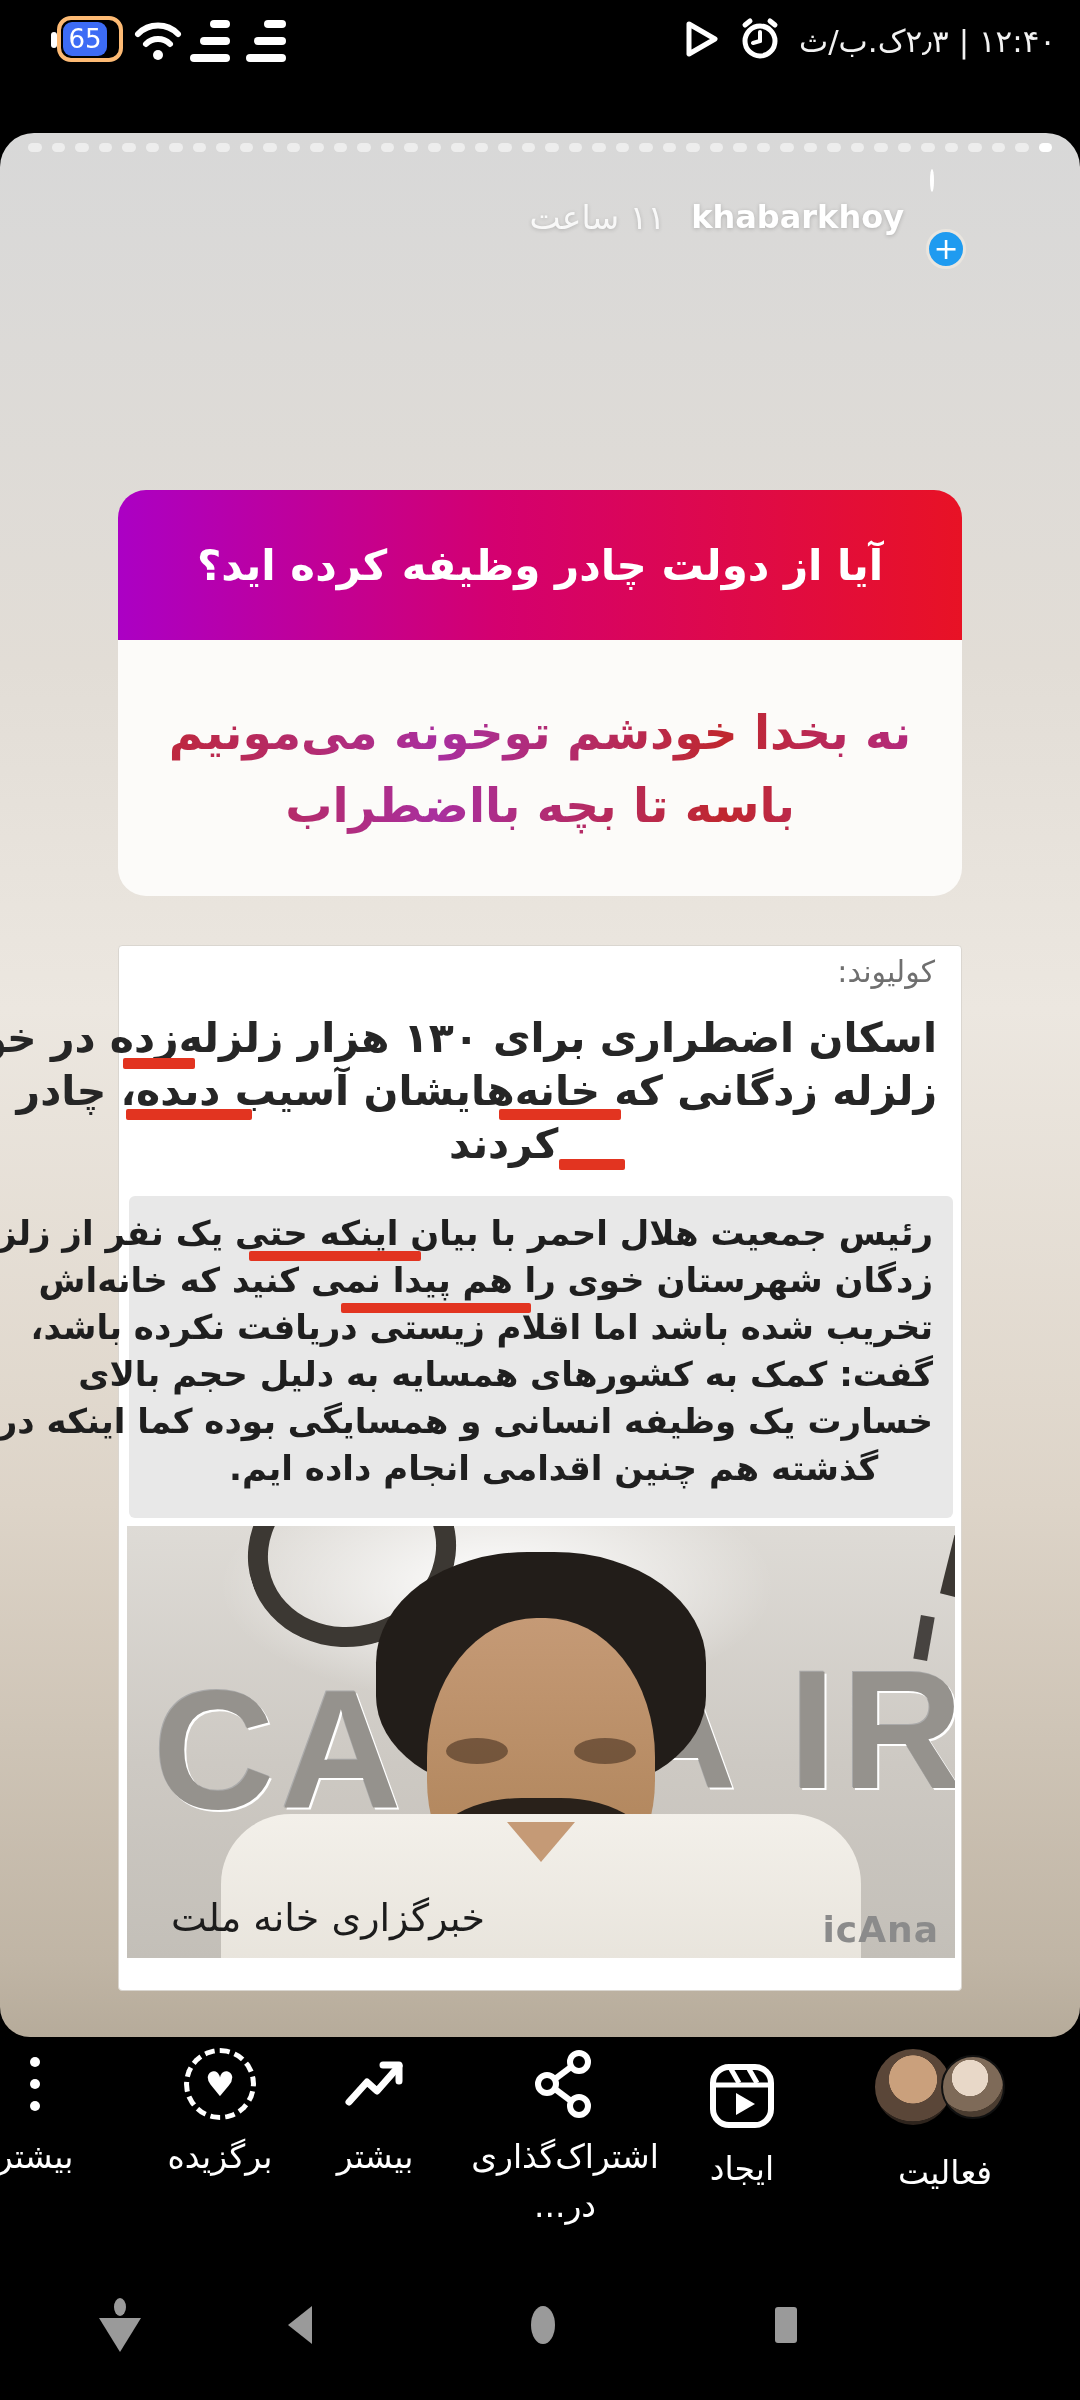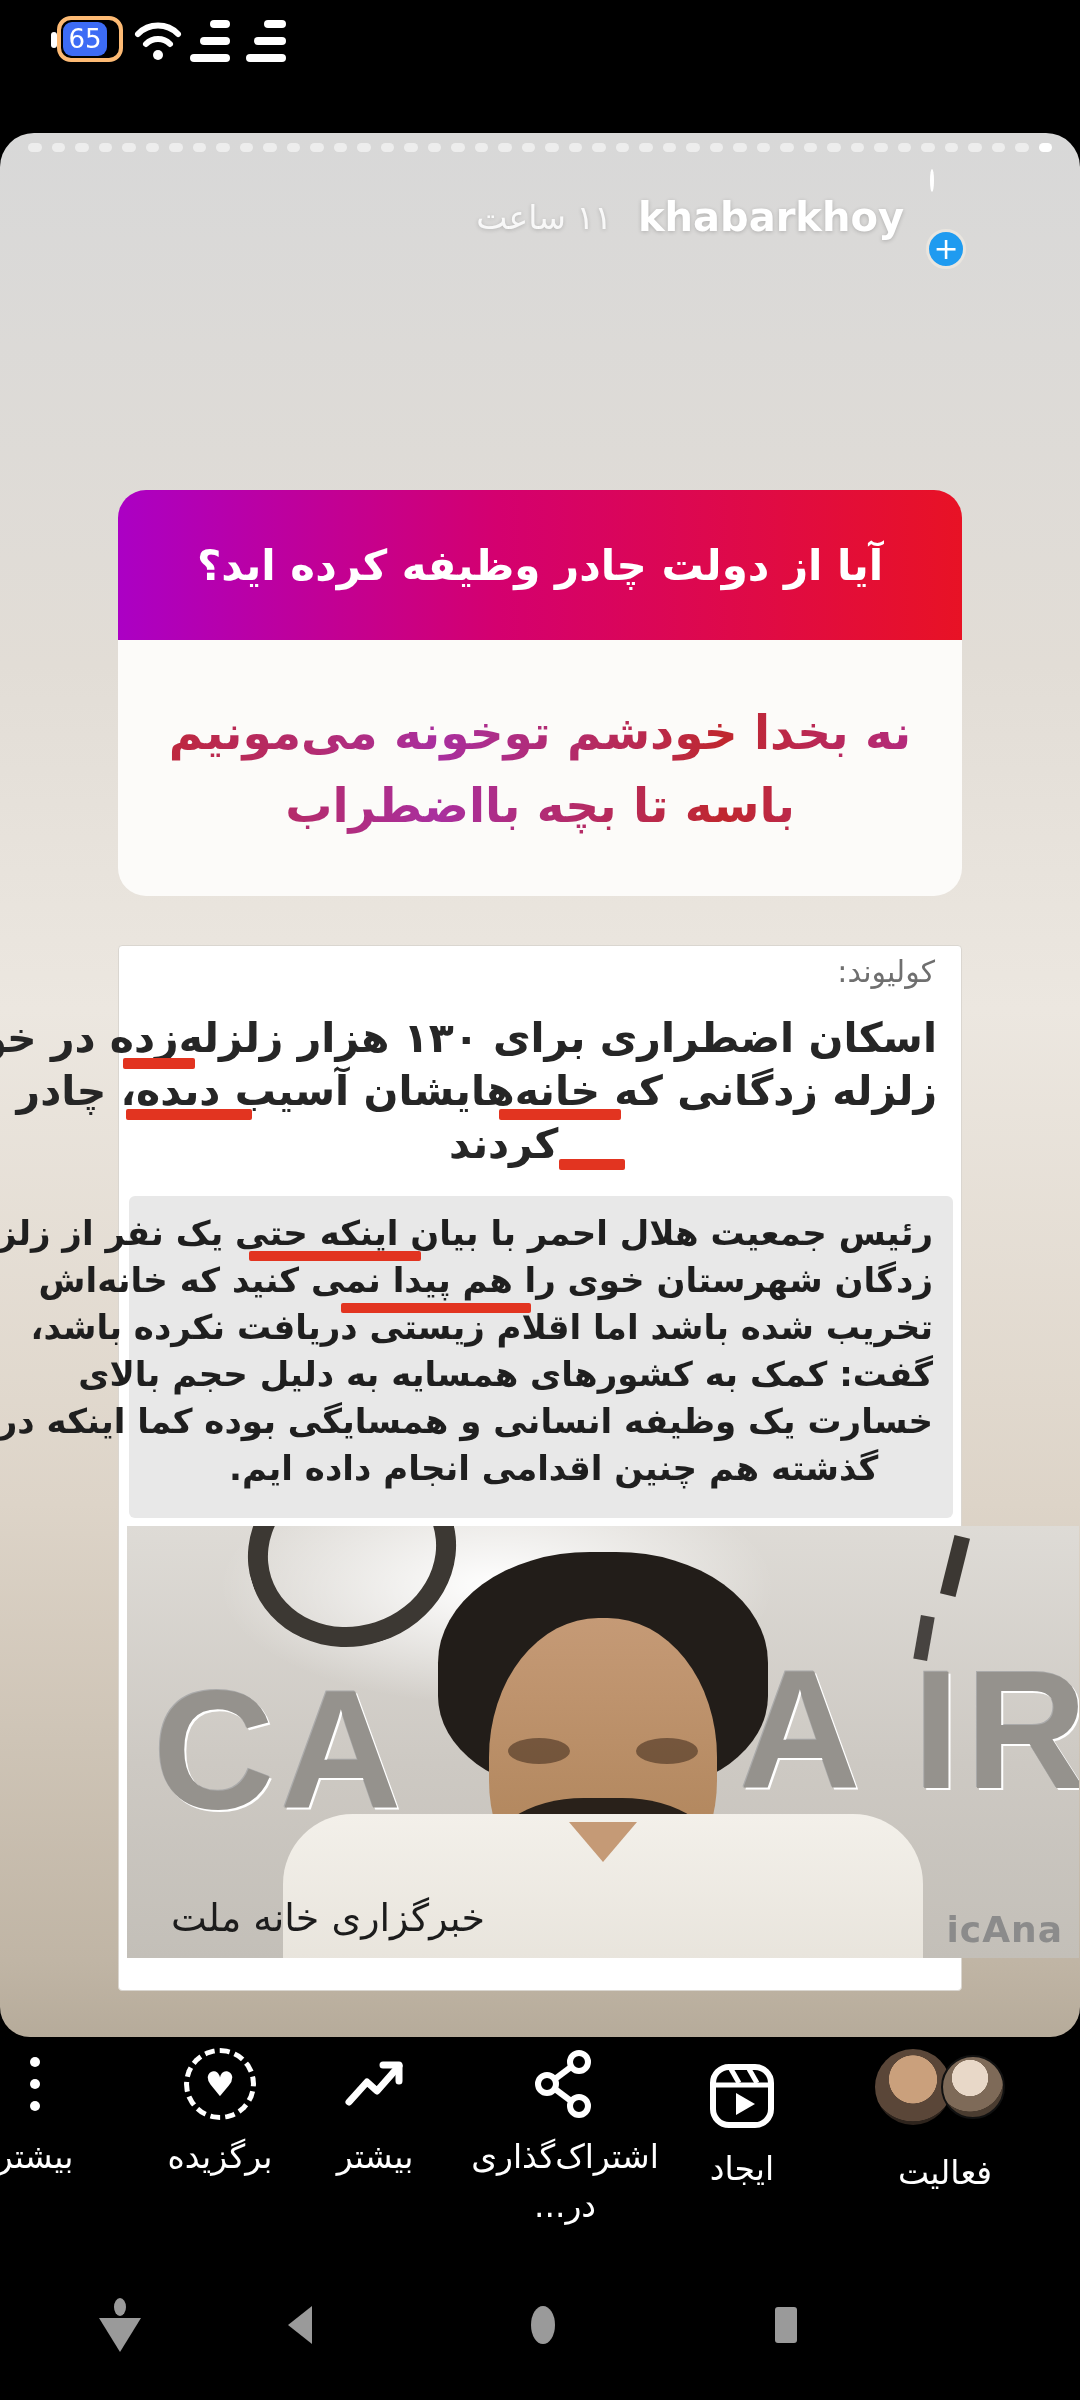--- a/index.html
+++ b/index.html
@@ -22,21 +22,21 @@
   
   .story-card { position:absolute; top:133px; left:0; width:1080px; height:1904px;
     border-radius:34px 34px 30px 30px;
     background:linear-gradient(180deg,#d8d8d8 0%,#e2ddd6 28%,#ece7e0 46%,#ddd4c8 72%,#c0b5a5 96%,#b6ab9a 100%); }
   .progress { position:absolute; top:10px; left:28px; right:28px; height:9px; display:flex; gap:10px; }
   .progress span { flex:1; height:9px; border-radius:5px; background:rgba(255,255,255,.55); }
   .progress span.active { background:#ffffff; }
   .story-header { position:absolute; top:34px; left:0; right:0; height:100px;
     display:flex; align-items:center; justify-content:flex-end; gap:26px; padding-right:58px; }
   .time-ago { color:rgba(255,255,255,.88); font-size:33px; direction:rtl; text-shadow:0 1px 4px rgba(0,0,0,.18); }
-  .username { color:#fff; font-size:40px; font-weight:bold; text-shadow:0 1px 4px rgba(0,0,0,.2); }
+  .username { color:#fff; font-size:32px; font-weight:bold; text-shadow:0 1px 4px rgba(0,0,0,.2); }
   .avatar-wrap { position:relative; width:92px; height:92px; }
   .avatar { width:92px; height:92px; border-radius:50%; background:
       radial-gradient(circle at 62% 72%, #ffffff 0 26%, transparent 27%),
       repeating-conic-gradient(#b01217 0 22deg,#e8641f 22deg 40deg,#f0a24e 40deg 52deg,#c21520 52deg 88deg,#fff 88deg 96deg);
     border:2px solid #fff; }
   .story-badge { position:absolute; left:-4px; bottom:-6px; width:40px; height:40px; border-radius:50%;
     background:#1f9bf0; border:3px solid #e9e5df; color:#fff; font-size:30px; line-height:34px; text-align:center; }
   
   .question-box { position:absolute; left:118px; top:357px; width:844px; height:150px;
     border-radius:28px 28px 0 0; display:flex; align-items:center; justify-content:center;
@@ -53,21 +53,21 @@
   .byline { position:absolute; right:26px; top:8px; color:#6f6f6f; font-size:30px; direction:rtl; }
   .headline { position:absolute; left:0; top:66px; width:100%; padding:0 24px; direction:rtl; }
   .headline div { font-size:41px; font-weight:bold; color:#262626; line-height:53px; text-align:right; white-space:nowrap; }
   .hl3 { padding-left:306px; text-align:left !important; }
   .red-bar { position:absolute; height:11px; background:#e23420; border-radius:2px; }
   .gray-box { position:absolute; left:10px; top:250px; width:824px; height:322px; background:#e8e8e8;
     border-radius:6px; padding:14px 20px 0 20px; direction:rtl; }
   .gray-box div { font-size:34px; font-weight:bold; color:#1f1f1f; line-height:47px; text-align:right; white-space:nowrap; }
   .bl6 { padding-left:80px; text-align:left !important; }
   
-  .photo { position:absolute; left:8px; top:580px; width:952px; height:432px; overflow:hidden;
+  .photo { position:absolute; left:8px; top:580px; width:828px; height:432px; overflow:hidden;
     background:linear-gradient(180deg,#dedbd6 0%,#cdc9c3 55%,#c3bfb8 100%); }
   .photo-glow { position:absolute; left:90px; top:-60px; width:560px; height:240px; border-radius:50%;
     background:radial-gradient(ellipse at center,#ffffff 0%,rgba(255,255,255,0) 70%); }
   .callig { position:absolute; left:120px; top:-70px; width:210px; height:190px; border:20px solid #3c3833;
     border-radius:50%; border-top-color:transparent; transform:rotate(-18deg); }
   .callig2 { position:absolute; left:820px; top:10px; width:16px; height:60px; background:#3c3833; transform:rotate(14deg); }
   .callig3 { position:absolute; left:790px; top:90px; width:14px; height:44px; background:#474340; transform:rotate(10deg); }
   .wm { position:absolute; color:#95928d; font-weight:bold; font-size:168px; letter-spacing:6px;
     text-shadow:2px 2px 0 #fff, -1px -1px 0 #aaa; font-family:"Liberation Sans","DejaVu Sans",sans-serif; }
   .wm-left { left:26px; top:128px; }
@@ -131,20 +131,41 @@
     <div class="sig" style="left:188px;">
       <i style="width:20px;"></i>
         <i style="width:30px;"></i>
         <i style="width:40px;"></i>
     </div>
     <div class="sig" style="left:244px;">
       <i style="width:22px;"></i>
         <i style="width:32px;"></i>
         <i style="width:40px;"></i>
     </div>
+    <div class="st-right">
+      <span>
+        <svg width="40" height="40" viewBox="0 0 40 40">
+          <polygon points="8,5 34,20 8,35" fill="none" stroke="#fff" stroke-width="5" stroke-linejoin="round"></polygon>
+        </svg>
+      </span>
+      <span>
+        <svg width="46" height="44" viewBox="0 0 46 44">
+          <circle cx="23" cy="24" r="15" fill="none" stroke="#fff" stroke-width="5"></circle>
+          <line x1="23" y1="24" x2="23" y2="15" stroke="#fff" stroke-width="4" stroke-linecap="round"></line>
+          <line x1="23" y1="24" x2="16" y2="26" stroke="#fff" stroke-width="4" stroke-linecap="round"></line>
+          <line x1="8" y1="8" x2="13" y2="4" stroke="#fff" stroke-width="5" stroke-linecap="round"></line>
+          <line x1="38" y1="8" x2="33" y2="4" stroke="#fff" stroke-width="5" stroke-linecap="round"></line>
+        </svg>
+      </span>
+      <span class="st-text">
+        <span>۱۲:۴۰</span>
+        <span>|</span>
+        <span>۲٫۳ک.ب/ث</span>
+      </span>
+    </div>
   </div>
 
   <div class="story-card">
     <div class="progress">
         <span></span>
         <span></span>
         <span></span>
         <span></span>
         <span></span>
         <span></span>

